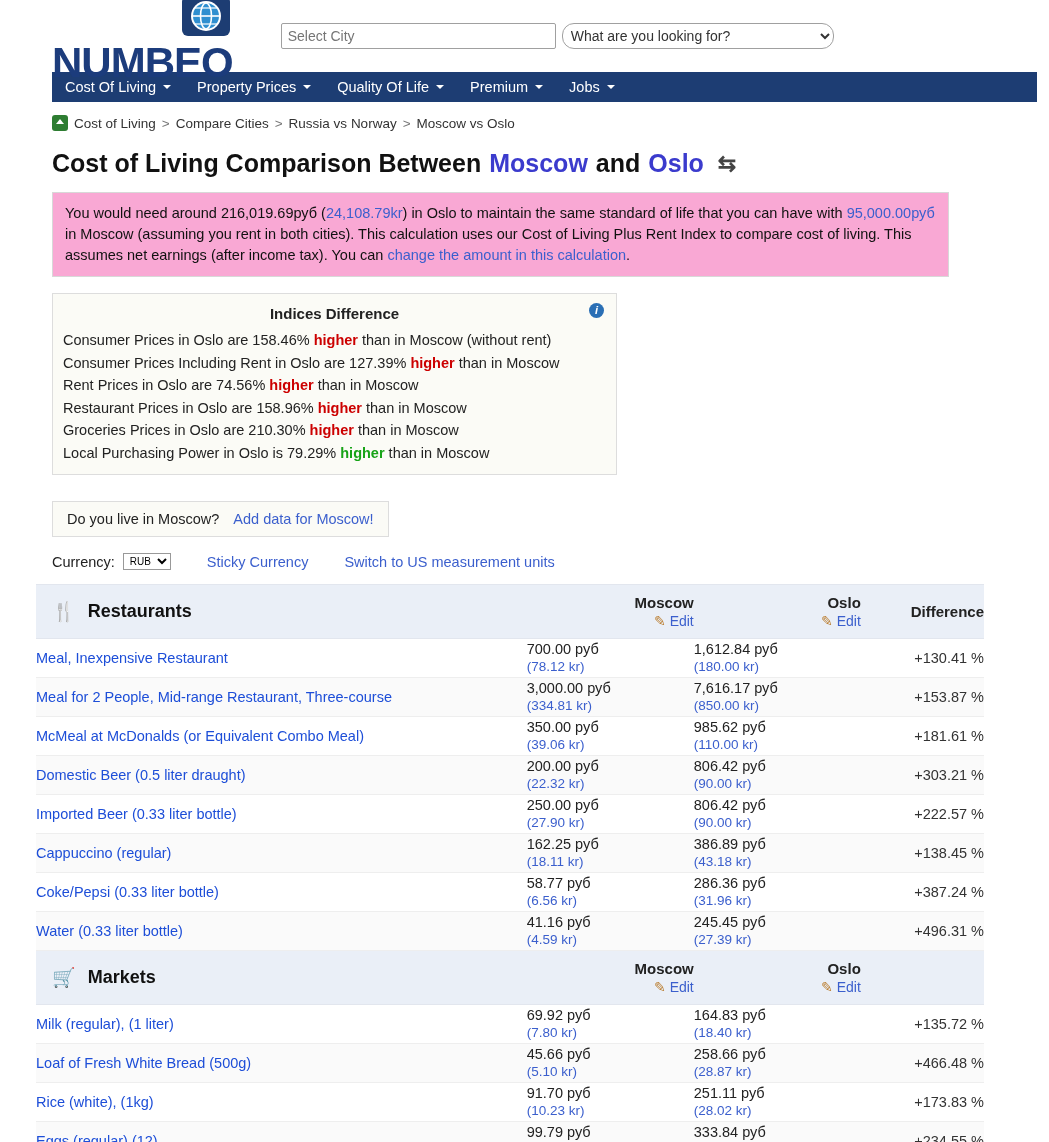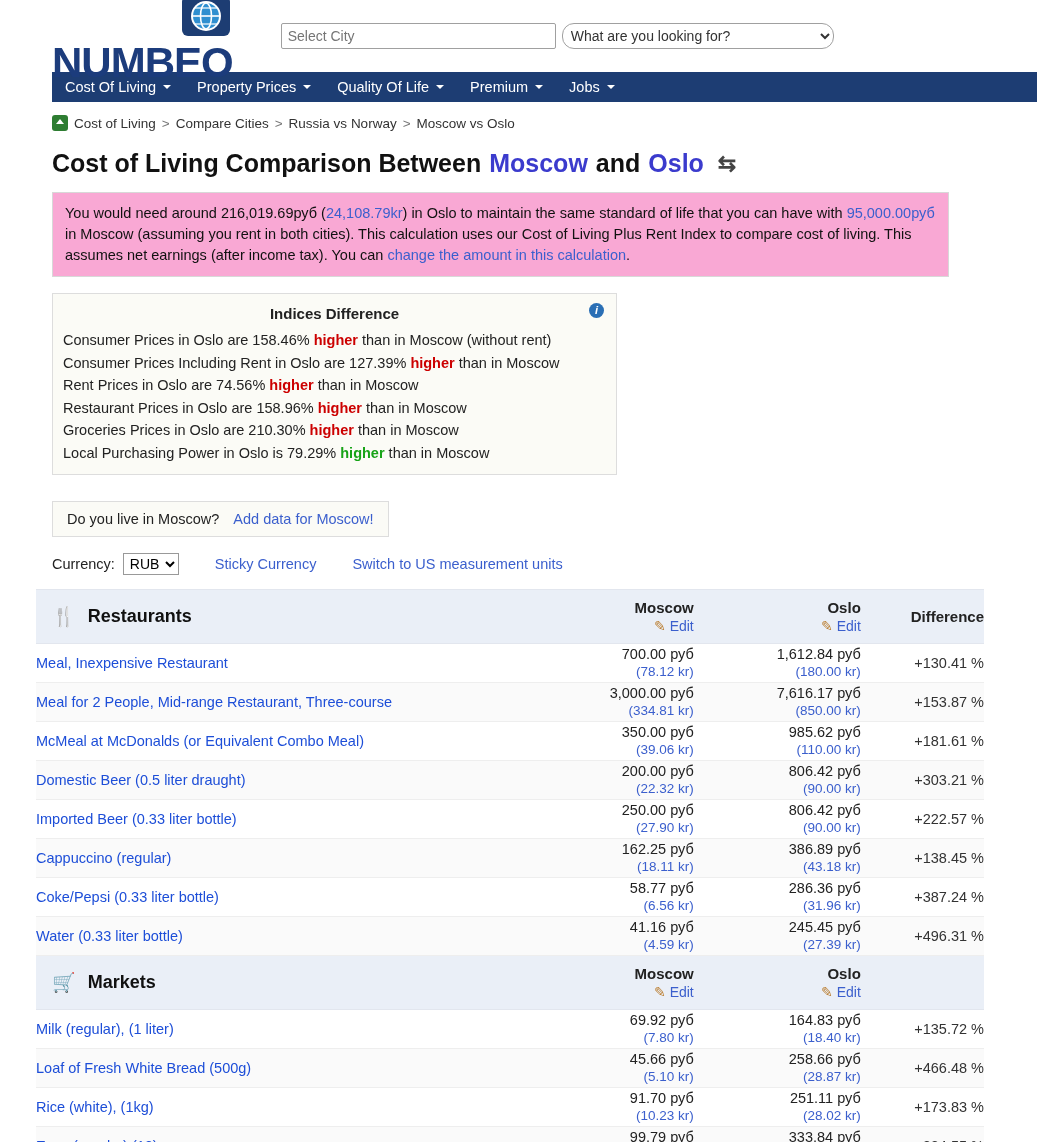--- a/index.html
+++ b/index.html
@@ -195,21 +195,21 @@
   .adddata a { color: #3b5fcd; text-decoration: none; margin-left: 10px; }
   
   .currency-row {
     margin: 16px 0 0 52px;
     display: flex;
     align-items: center;
     font-size: 14.5px;
     gap: 8px;
   }
   .currency-row select {
-    font-size: 14px;
+    font-size: 10px;
     padding: 1px 2px;
     border: 1px solid #999;
     background: #fff;
   }
   .currency-row a {
     color: #3b5fcd;
     text-decoration: none;
     margin-left: 28px;
   }
   
@@ -258,21 +258,21 @@
     font-size: 15px;
   }
   .item-row td {
     height: 39px;
     border-bottom: 1px solid #eee;
     vertical-align: middle;
   }
   .item-row.alt td { background: #fafafa; }
   .item-name { padding-left: 16px; color: #1d4ed8; margin-top: 48px; }
   .val {
-    text-align: right;
+    text-align: left;
     padding-right: 14px;
     line-height: 1.18;
     white-space: nowrap;
   }
   .val .sub { color: #3b5fcd; font-size: 13.5px; }
   .diff {
     text-align: right;
     padding-right: 10px;
     color: #333;
     white-space: nowrap;

